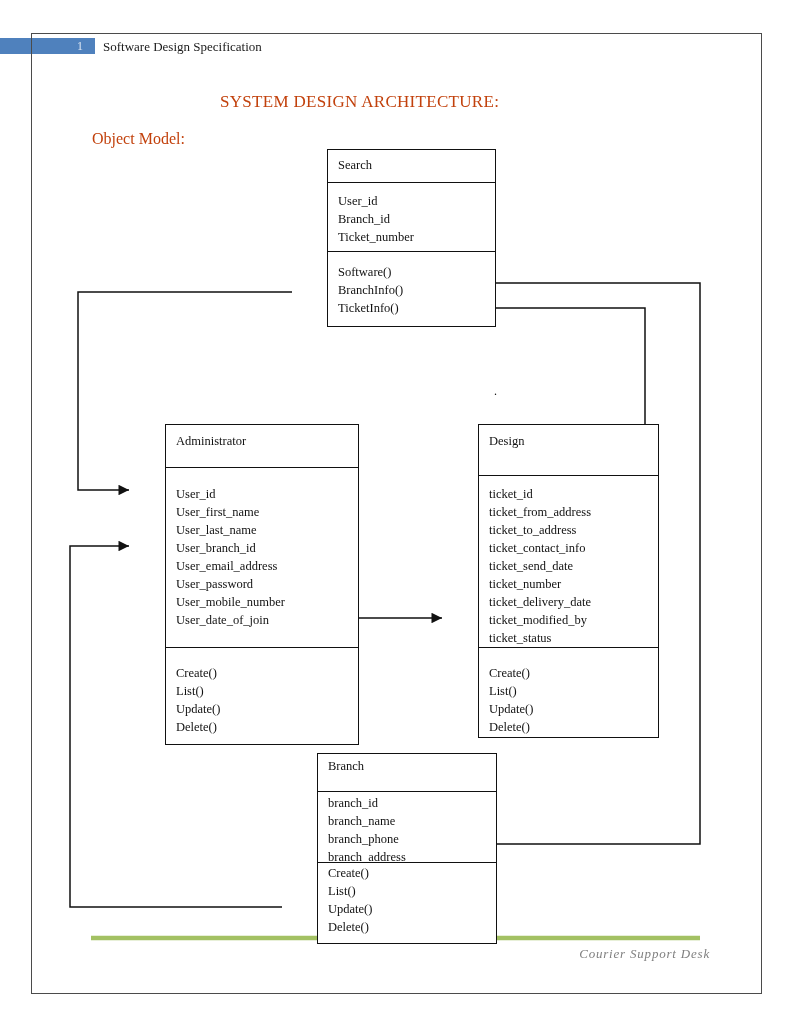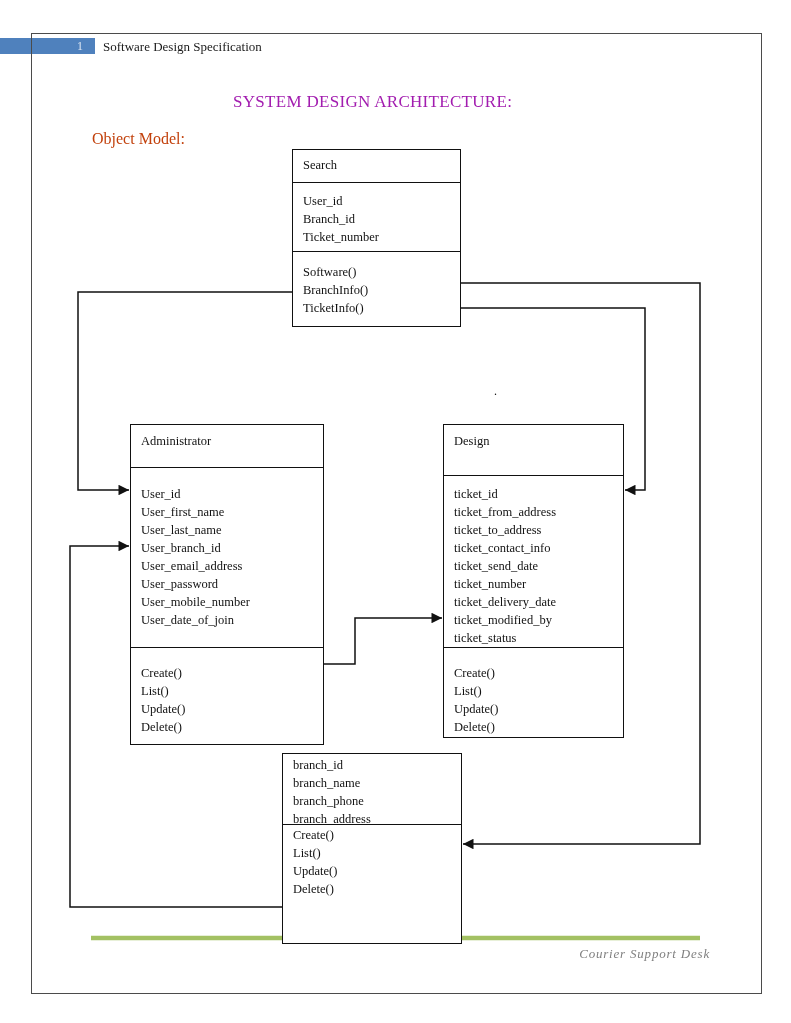--- a/index.html
+++ b/index.html
@@ -17,42 +17,42 @@
     position:absolute;left:0;top:38px;width:95px;height:16px;
     background:#4f81bd;z-index:0;
   }
   .header-page-num{
     position:absolute;right:12px;top:1px;font-size:12px;color:#dbe5f1;
   }
   .header-title{
     position:absolute;left:103px;top:39px;font-size:13px;color:#1a1a1a;z-index:2;
   }
   .main-title{
-    position:absolute;left:233px;top:92px;font-size:17px;color:#a21caf;
+    position:absolute;left:220px;top:92px;font-size:17px;color:#c2410c;
     letter-spacing:0.3px;z-index:2;
   }
   .section-label{
     position:absolute;left:92px;top:130px;font-size:16px;color:#c2410c;z-index:2;
   }
   .footer-text{
     position:absolute;right:81px;top:946px;font-size:13px;font-style:italic;
     color:#808080;letter-spacing:0.8px;z-index:2;
   }
   .stray-dot{
     position:absolute;left:494px;top:384px;font-size:12px;color:#111;z-index:2;
   }
   
   .connector-layer{
     position:absolute;left:0;top:0;width:791px;height:1023px;z-index:1;
     pointer-events:none;
   }
   
   .uml-box{
     position:absolute;background:#ffffff;border:1.5px solid #111;
-    box-sizing:border-box;z-index:2;font-size:12.5px;white-space:nowrap;
+    box-sizing:border-box;z-index:2;font-size:12.5px;white-space:nowrap;margin-left:35px;
   }
   .uml-title{box-sizing:border-box;border-bottom:1.5px solid #111;padding-left:10px;}
   .uml-attrs{box-sizing:border-box;border-bottom:1.5px solid #111;padding-left:10px;}
   .uml-methods{box-sizing:border-box;padding-left:10px;}
   .uml-row{height:18px;line-height:18px;}
 
   #box-search{left:292px;top:149px;width:169px;height:178px;}
   #box-search .uml-title{height:33px;padding-top:8px;}
   #box-search .uml-attrs{height:69px;padding-top:9px;}
   #box-search .uml-methods{padding-top:11px;}
@@ -149,20 +149,21 @@
   </div>
   <div class="uml-methods">
     <div class="uml-row">Create()</div>
     <div class="uml-row">List()</div>
     <div class="uml-row">Update()</div>
     <div class="uml-row">Delete()</div>
   </div>
 </div>
 
 <div class="uml-box" id="box-branch">
+  <div class="uml-title">Branch</div>
   <div class="uml-attrs">
     <div class="uml-row">branch_id</div>
     <div class="uml-row">branch_name</div>
     <div class="uml-row">branch_phone</div>
     <div class="uml-row">branch_address</div>
   </div>
   <div class="uml-methods">
     <div class="uml-row">Create()</div>
     <div class="uml-row">List()</div>
     <div class="uml-row">Update()</div>

